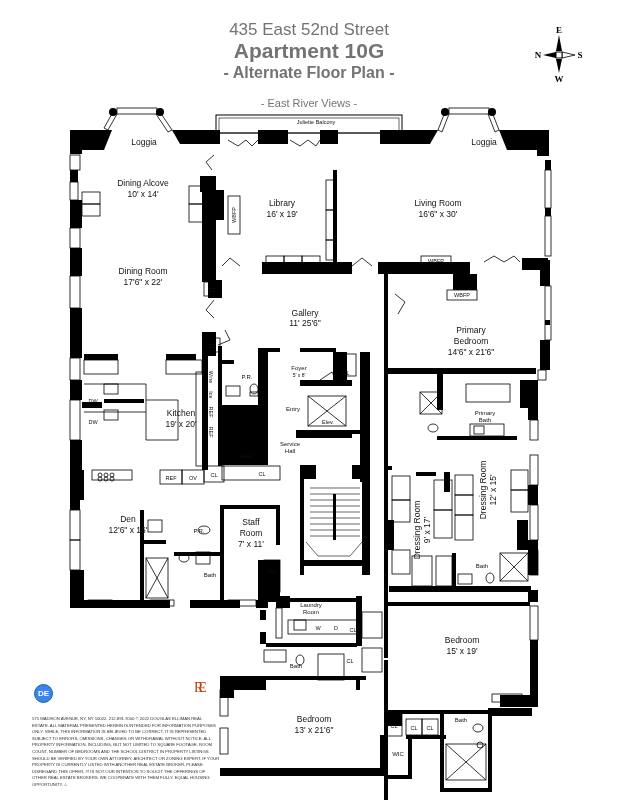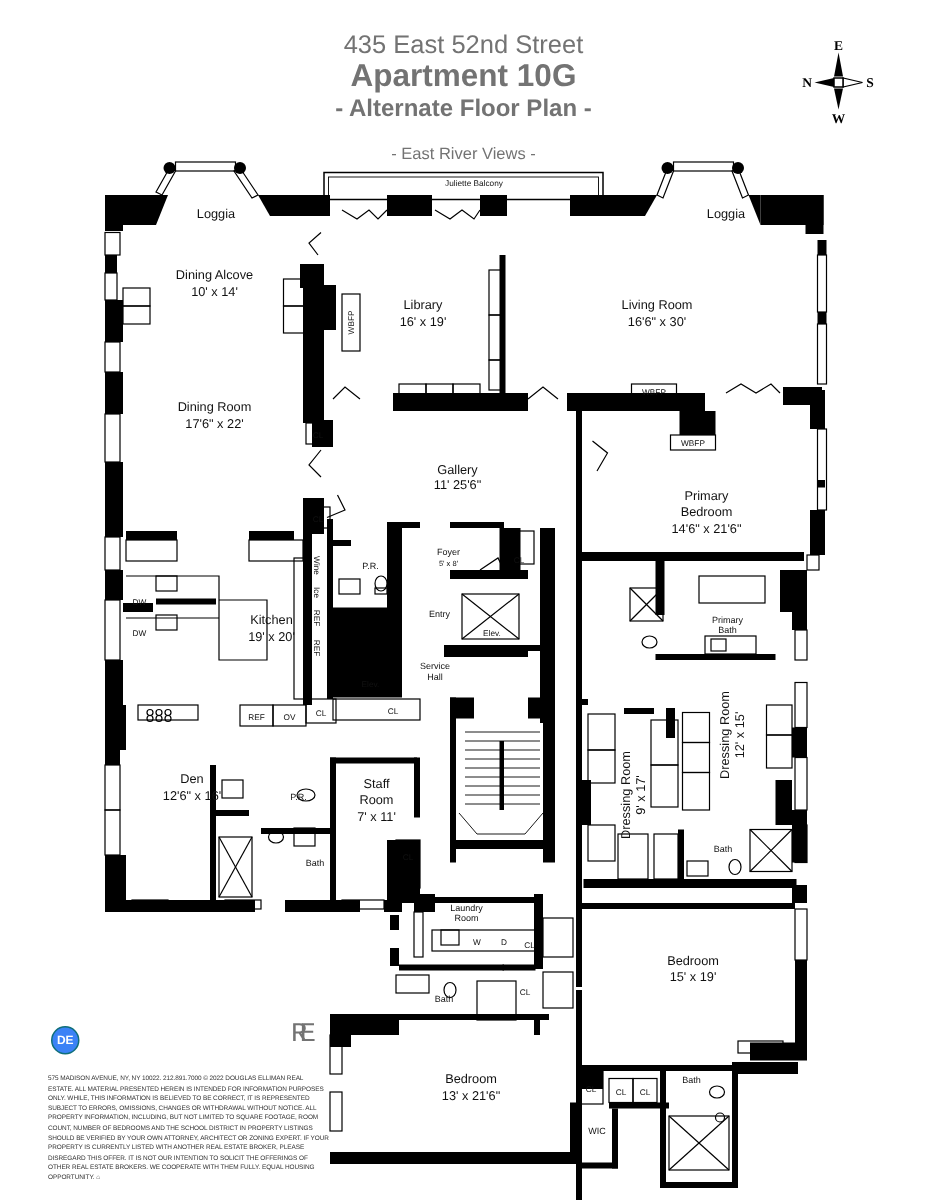--- a/index.html
+++ b/index.html
@@ -8,21 +8,21 @@
   .t1{top:20px;font-size:17px;line-height:20px;}
   .t2{top:41px;font-size:21px;line-height:20px;font-weight:bold;}
   .t3{top:63px;font-size:16px;line-height:19px;font-weight:bold;}
   .t4{top:96px;font-size:11px;line-height:14px;}
   .compass{position:absolute;left:534px;top:24px;width:50px;height:60px;}
   .plan{position:absolute;left:0;top:0;width:618px;height:800px;}
   .lbl{font-family:"Liberation Sans",sans-serif;fill:#111;text-anchor:middle;}
   .logo{position:absolute;left:34px;top:680px;height:26px;display:flex;align-items:center;}
   .logo-circle{width:17px;height:17px;border-radius:50%;background:#3b82f6;border:1px solid #0f6f79;display:flex;align-items:center;justify-content:center;color:#fff;font-size:8px;font-weight:bold;font-family:"Liberation Sans",sans-serif;margin-right:15px;}
   .logo-text{font-family:"Liberation Serif",serif;font-size:21px;color:#222;letter-spacing:-0.3px;}
-  .re-logo{position:absolute;left:194px;top:680px;font-family:Liberation Mono, monospace;font-size:18px;color:#737373;letter-spacing:-5px;}
+  .re-logo{position:absolute;left:194px;top:680px;font-family:Liberation Serif, serif;font-size:14px;color:#c2410c;letter-spacing:-5px;}
   .disclaimer{position:absolute;left:32px;top:716px;width:188px;font-family:"Liberation Sans",sans-serif;font-size:4.3px;line-height:6.6px;color:#333;text-transform:uppercase;letter-spacing:-0.05px;}
 </style>
 </head>
 <body>
 
 <div class="title t1">435 East 52nd Street</div>
 <div class="title t2">Apartment 10G</div>
 <div class="title t3">- Alternate Floor Plan -</div>
 <div class="title t4">- East River Views -</div>
 

